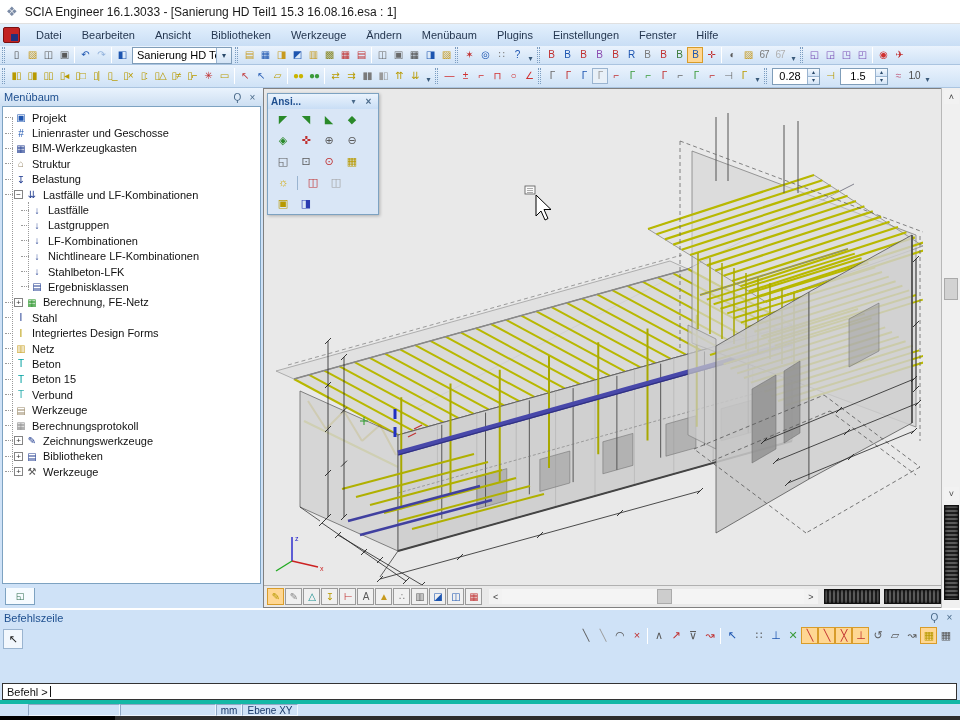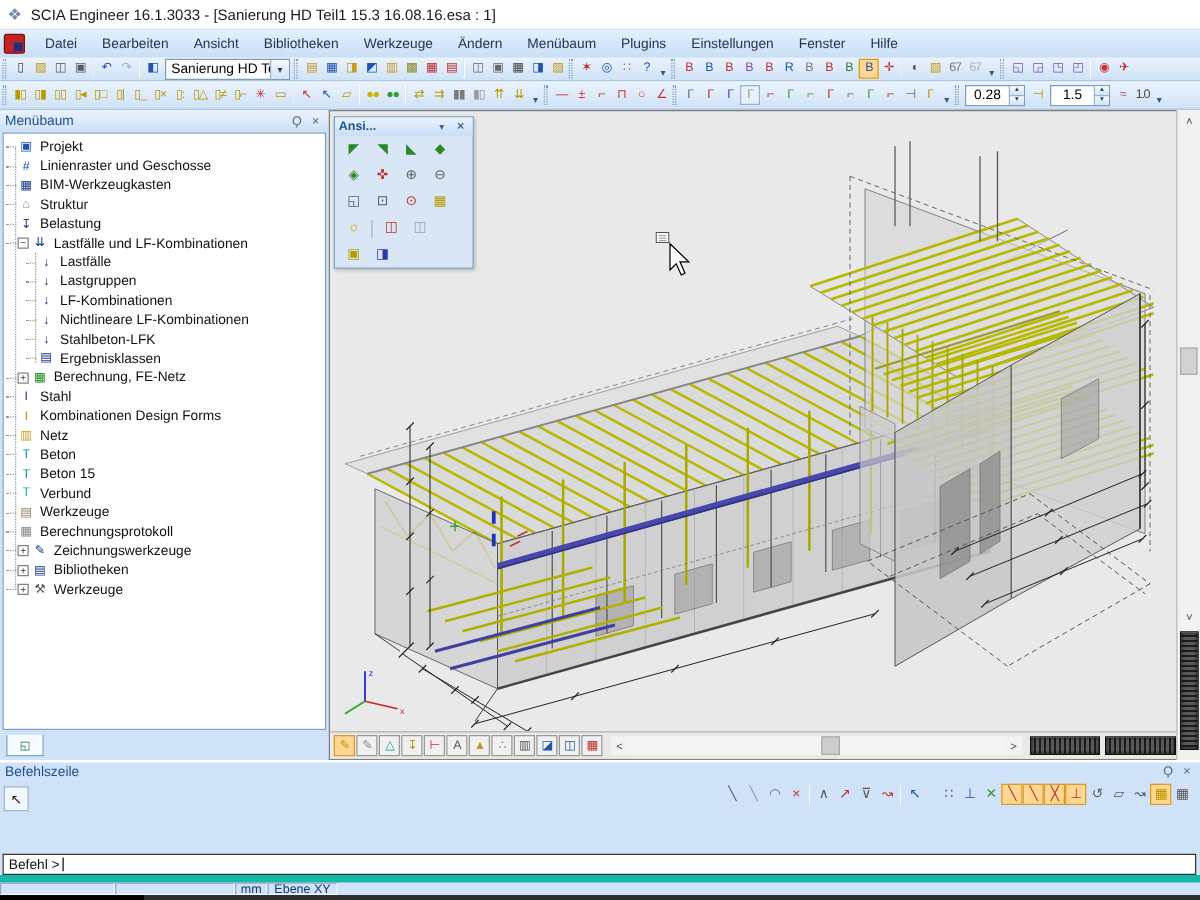--- a/index.html
+++ b/index.html
@@ -95,21 +95,21 @@
   .cursor-btn{position:absolute;left:3px;top:19px;width:20px;height:20px;background:#f2f7fd;
     border:1px solid #9ab4d0;display:flex;align-items:center;justify-content:center;font-size:11px;color:#222;}
   .snapbar{position:absolute;right:6px;top:17px;display:flex;align-items:center;}
   .snapbar .tbtn{width:17px;height:17px;font-size:11px;}
   .snap-gap{width:10px;}
   .cmdline{position:absolute;left:2px;right:3px;top:73px;height:17px;background:#fff;
     border:1px solid #333;font-size:11px;display:flex;align-items:center;padding-left:4px;color:#111;}
   .caret{width:1px;height:11px;background:#111;margin-left:2px;animation:bl 1s steps(1) infinite;}
   @keyframes bl{50%{opacity:0;}}
   
-  .statusbar{height:16px;background:#cfe2f7;border-top:6px solid #14b8a6;display:flex;font-size:10px;color:#1a3a6a;}
+  .statusbar{height:16px;background:#cfe2f7;border-top:4px solid #14b8a6;display:flex;font-size:10px;color:#1a3a6a;padding-left:28px;}
   .seg{border:1px solid;border-color:#8fa8c6 #eef6ff #eef6ff #8fa8c6;display:flex;align-items:center;
     justify-content:center;white-space:nowrap;}
   .bottomstrip{height:6px;background:linear-gradient(90deg,#000 0 115px,#2e2e2e 115px);}
 </style>
 </head>
 <body>
 
 <div class="titlebar">
   <span class="app-ico">❖</span>
   <span>SCIA Engineer 16.1.3033 - [Sanierung HD Teil1 15.3 16.08.16.esa : 1]</span>
@@ -355,21 +355,21 @@
           <span>Berechnung, FE-Netz</span>
         </div>
         <div class="trow">
           <span class="tconn"></span>
           <span class="tico" style="color: rgb(30, 58, 143);">I</span>
           <span>Stahl</span>
         </div>
         <div class="trow">
           <span class="tconn"></span>
           <span class="tico" style="color: rgb(184, 154, 0);">I</span>
-          <span>Kombinationen Design Forms</span>
+          <span>Integriertes Design Forms</span>
         </div>
         <div class="trow">
           <span class="tconn"></span>
           <span class="tico" style="color: rgb(201, 162, 39);">▥</span>
           <span>Netz</span>
         </div>
         <div class="trow">
           <span class="tconn"></span>
           <span class="tico" style="color: rgb(0, 160, 160);">T</span>
           <span>Beton</span>

